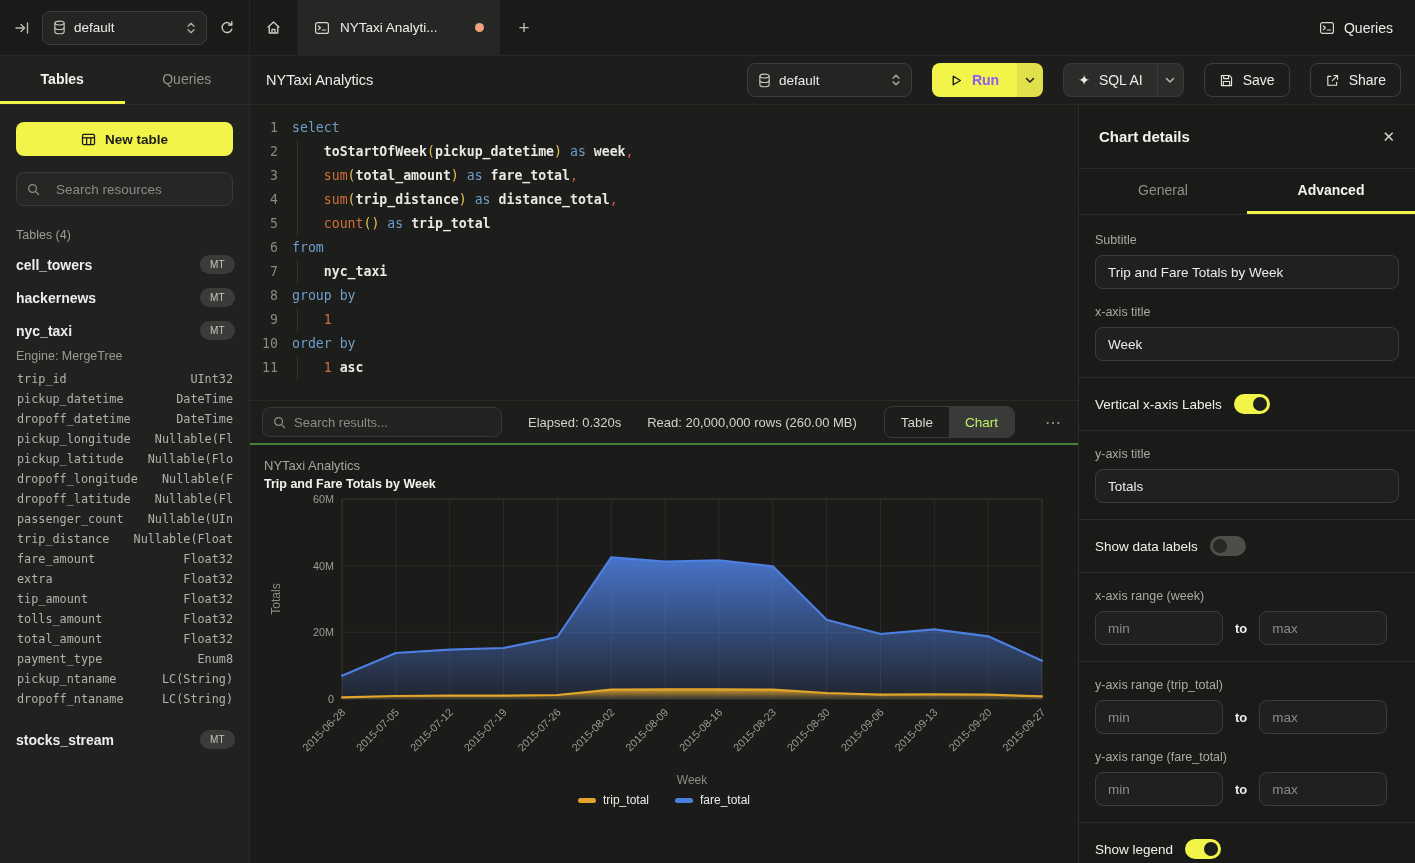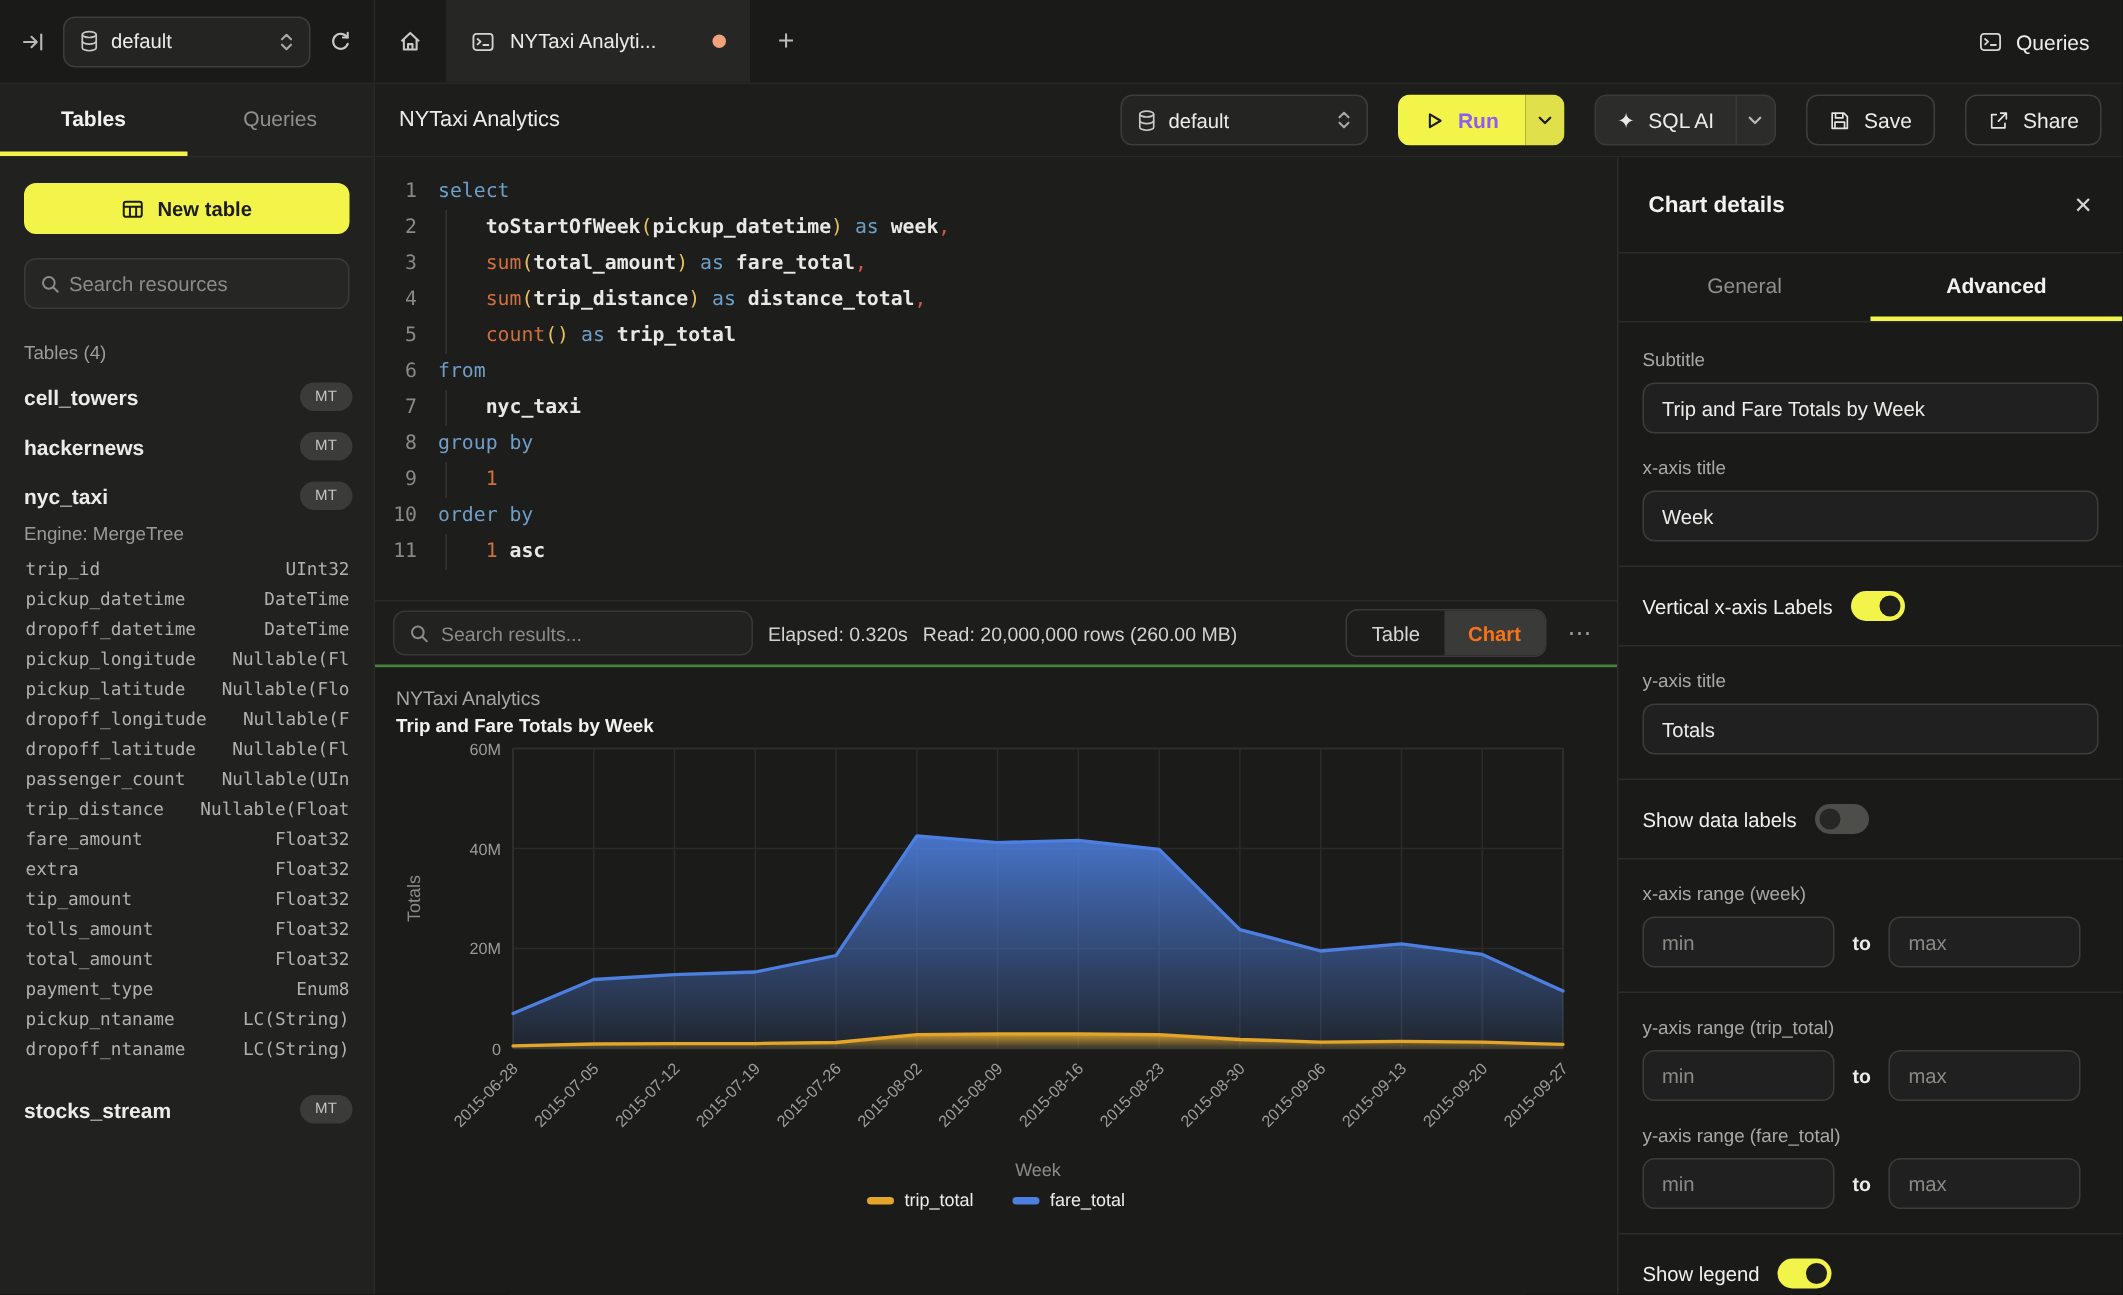--- a/index.html
+++ b/index.html
@@ -28,21 +28,21 @@
 .main-col{flex:1;display:flex;flex-direction:column;min-width:0}
 .content-row{flex:1;display:flex;min-height:0}
 .main{flex:1;display:flex;flex-direction:column;min-width:0}
 .right-panel{width:337px;flex:none;background:#1a1a18;border-left:1px solid #2c2c2a;display:flex;flex-direction:column;overflow:hidden}
 
 
 .side-tabs{display:flex;height:49px;flex:none;border-bottom:1px solid #2a2a28}
 .side-tab{flex:1;display:flex;align-items:center;justify-content:center;font-size:14px;color:#8f8f8b;cursor:pointer;border-bottom:3px solid transparent}
 .side-tab.active{color:#f2f2ef;font-weight:700;border-bottom-color:#f3f449}
 .new-table-btn{margin:17px 16px 0;height:34px;flex:none;display:flex;align-items:center;justify-content:center;gap:9px;background:#f3f449;color:#1c1c1a;font-weight:700;font-size:13.5px;border:none;border-radius:8px;cursor:pointer}
-.side-search{margin:16px 16px 0;height:34px;flex:none;display:flex;align-items:center;gap:6px;padding:0 10px;background:#262624;border:1px solid #3a3a38;border-radius:8px}
+.side-search{margin:16px 16px 0;height:34px;flex:none;display:flex;align-items:center;gap:16px;padding:0 10px;background:#262624;border:1px solid #3a3a38;border-radius:8px}
 .side-search input{flex:1;background:transparent;border:none;outline:none;color:#e5e5e2;font-size:13.5px;font-family:inherit}
 .side-search input::placeholder{color:#8b8b88}
 .section-label{margin:22px 16px 6px;color:#9d9d9a;font-size:12.5px;flex:none}
 .tables-list{flex:1;overflow:hidden}
 .table-row{display:flex;align-items:center;height:33px;padding:0 14px 0 16px;cursor:pointer}
 .table-row .tname{font-size:14px;font-weight:600;color:#ececea}
 .badge{margin-left:auto;background:#3b3b39;color:#c4c4c1;font-size:10px;font-weight:400;letter-spacing:.3px;border-radius:999px;padding:4px 10px}
 .engine-line{padding:2px 16px 6px;color:#9a9a96;font-size:12.5px}
 .col-row{display:flex;align-items:center;height:20px;padding:0 16px 0 17px;font-family:"DejaVu Sans Mono",monospace;font-size:11.8px;color:#b1b1ae;white-space:nowrap;overflow:hidden}
 .col-row .ctype{margin-left:auto;padding-left:8px}
@@ -68,28 +68,28 @@
 .sql-line .code{position:relative;white-space:pre;color:#e6e6e3}
 .sql-line.ind .code::before{content:"";position:absolute;left:5px;top:0;bottom:0;width:1px;background:#34342f}
 .tk-kw{color:#6f9fc8}
 .tk-fn{color:#d0703c}
 .tk-id{color:#e8e8e5;font-weight:700}
 .tk-pr{color:#e9c152}
 .tk-pu{color:#cd5a42}
 .tk-num{color:#d0703c}
 
 
-.results-bar{height:43px;flex:none;display:flex;align-items:center;gap:10px;padding:0 12px;background:#1d1d1b;border-top:1px solid #292926}
+.results-bar{height:43px;flex:none;display:flex;align-items:center;gap:26px;padding:0 12px;background:#1d1d1b;border-top:1px solid #292926}
 .results-search{width:240px;height:30px;display:flex;align-items:center;gap:8px;padding:0 10px;background:#222220;border:1px solid #383836;border-radius:8px}
 .results-search input{flex:1;background:transparent;border:none;outline:none;color:#e5e5e2;font-size:13px;font-family:inherit}
 .results-search input::placeholder{color:#8b8b88}
 .stat{color:#d2d2cf;font-size:13px;white-space:nowrap}
 .seg-ctl{margin-left:auto;display:flex;align-items:stretch;height:32px;border:1px solid #3a3a38;border-radius:8px;overflow:hidden}
 .seg{display:flex;align-items:center;padding:0 16px;font-size:13.5px;color:#d7d7d4;cursor:pointer}
-.seg.active{background:#3a3a38;color:#f97316;font-weight:700}
+.seg.active{background:#3a3a38;color:#bef264;font-weight:400}
 .more-btn{color:#9a9a97;font-size:16px;letter-spacing:1px;padding:0 4px}
 .green-divider{height:2px;flex:none;background:#46823a}
 
 
 .chart-card{flex:1;background:#1b1b19;padding:13px 14px 0;overflow:hidden}
 .chart-title{color:#a5a5a2;font-size:13px}
 .chart-subtitle{color:#f2f2ef;font-size:12.5px;font-weight:700;margin-top:4px}
 .chart-svg text{font-family:"Liberation Sans",sans-serif}
 .chart-svg .grid{stroke:#2b2b28;stroke-width:1}
 .chart-svg .plotborder{fill:none;stroke:#30302d;stroke-width:1}

